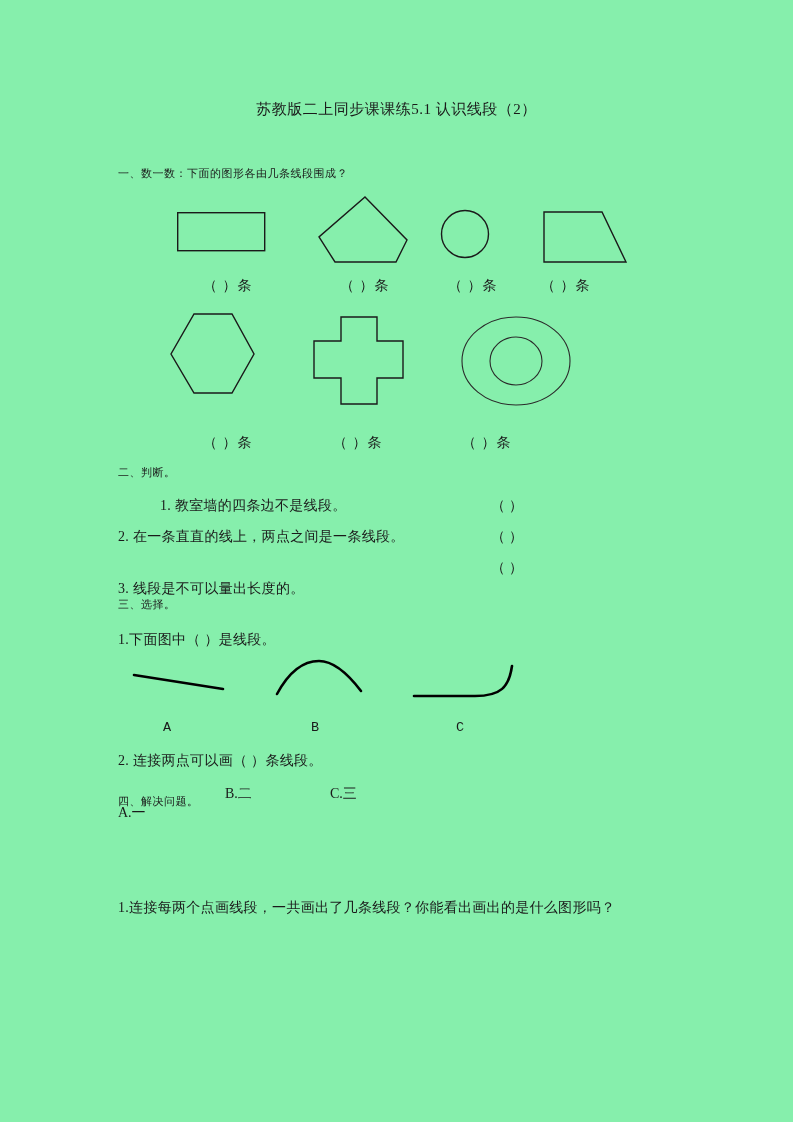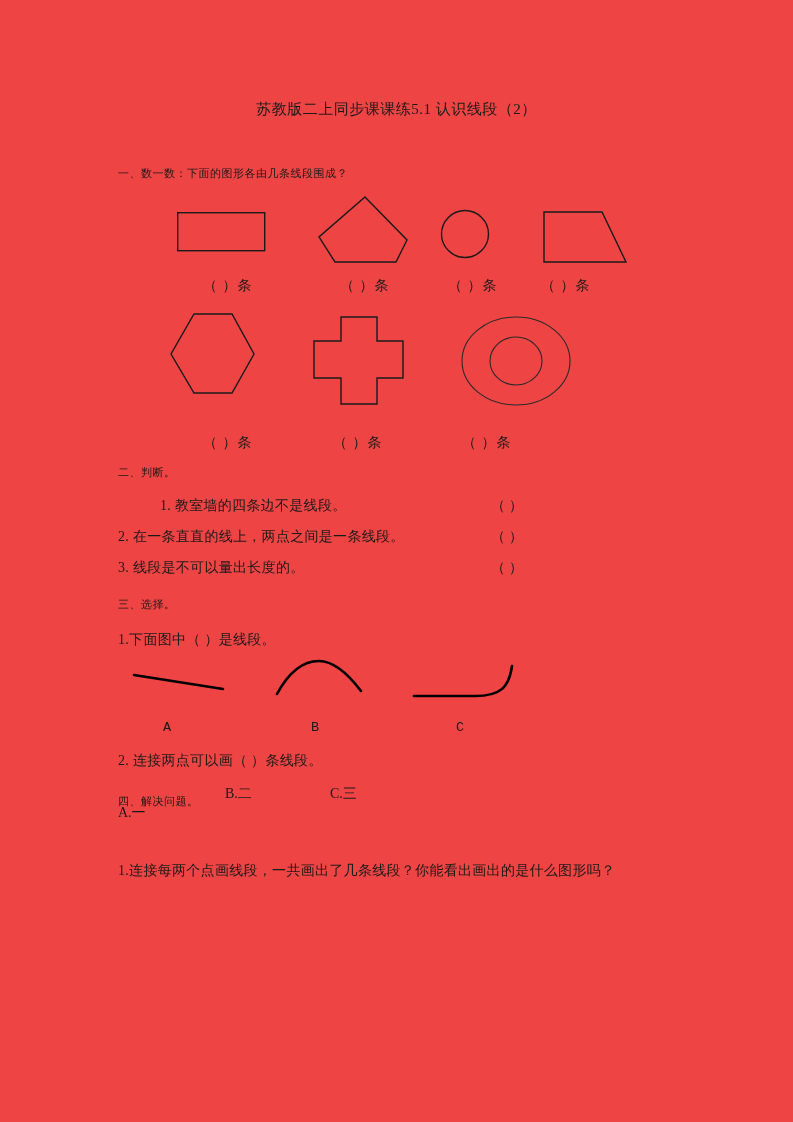--- a/index.html
+++ b/index.html
@@ -4,21 +4,21 @@
 <style>
   html, body {
     margin: 0;
     padding: 0;
     background: #ffffff;
   }
   .page {
     position: relative;
     width: 793px;
     height: 1122px;
-    background: #ef4444;
+    background: #86efac;
     font-family: "Liberation Serif", "DejaVu Serif", serif;
     color: #1a1a1a;
     overflow: hidden;
   }
   .title {
     position: absolute;
     left: 0;
     top: 100px;
     width: 793px;
     text-align: center;
@@ -128,21 +128,21 @@
   <div class="cnt-label" style="left:462px; top:434px;">（     ）条</div>
 
   <div class="sec-head" style="top:465px;">二、判断。</div>
 
   <div class="qline" style="top:497px;margin-left:42px;">1. 教室墙的四条边不是线段。</div>
   <div class="paren" style="left:491px; top:497px;">（        ）</div>
 
   <div class="qline" style="top:528px;">2. 在一条直直的线上，两点之间是一条线段。</div>
   <div class="paren" style="left:491px; top:528px;">（        ）</div>
 
-  <div class="qline" style="top:559px;">3. 线段是不可以量出长度的。</div>
+  <div class="qline" style="top:580px;">3. 线段是不可以量出长度的。</div>
   <div class="paren" style="left:491px; top:559px;">（        ）</div>
 
   <div class="sec-head" style="top:597px;">三、选择。</div>
 
   <div class="qline" style="top:631px;">1.下面图中（    ）是线段。</div>
 
   <svg style="left:133px; top:670px;" width="92" height="24" viewBox="0 0 92 24">
     <path class="stroke-thick" d="M1,5 L90,19"></path>
   </svg>
   <div class="abc" style="left:163px; top:720px;">A</div>
@@ -158,15 +158,15 @@
   <div class="abc" style="left:456px; top:720px;">C</div>
 
   <div class="qline" style="top:752px;">2. 连接两点可以画（     ）条线段。</div>
 
   <div class="opt" style="left:118px; top:804px;">A.一</div>
   <div class="opt" style="left:225px; top:785px;">B.二</div>
   <div class="opt" style="left:330px; top:785px;">C.三</div>
 
   <div class="sec-head" style="top:794px;">四、解决问题。</div>
 
-  <div class="qline" style="top:862px;text-align:right;">1.连接每两个点画线段，一共画出了几条线段？你能看出画出的是什么图形吗？</div>
+  <div class="qline" style="top:899px;text-align:right;">1.连接每两个点画线段，一共画出了几条线段？你能看出画出的是什么图形吗？</div>
 
 </div>
 
 </body></html>

